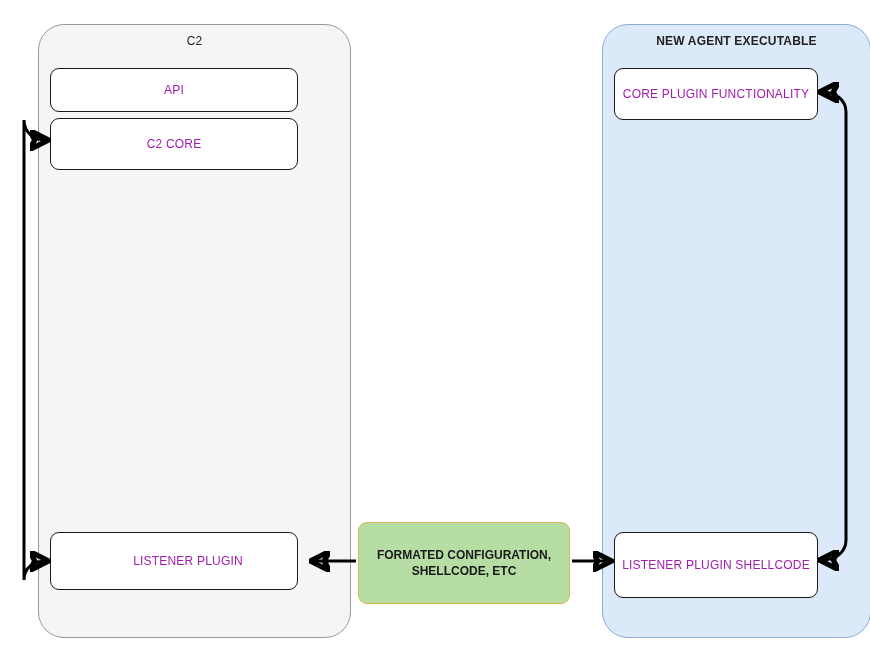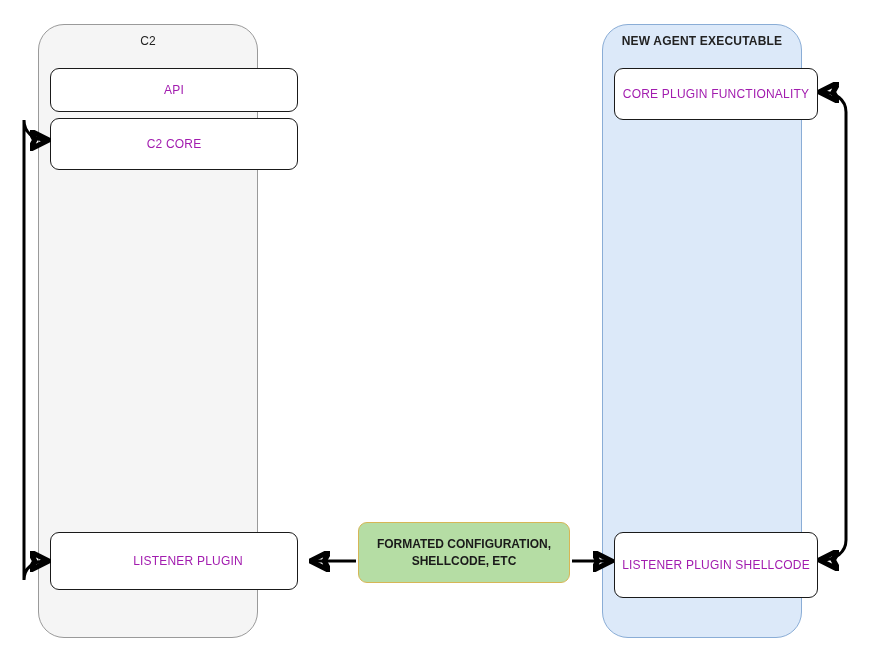--- a/index.html
+++ b/index.html
@@ -22,29 +22,29 @@
 
   
   .container {
     position: absolute;
     box-sizing: border-box;
     border-radius: 26px;
   }
   .container-c2 {
     left: 38px;
     top: 24px;
-    width: 220px;
+    width: 313px;
     height: 614px;
     background: #f5f5f5;
     border: 1px solid #9a9a9a;
   }
   .container-agent {
     left: 602px;
     top: 24px;
-    width: 200px;
+    width: 269px;
     height: 614px;
     background: #dce9f9;
     border: 1px solid #8aadd6;
   }
   .container-title {
     position: absolute;
     left: 0;
     right: 0;
     top: 9px;
     text-align: center;
@@ -79,21 +79,21 @@
 
   .box-coreagent { left: 614px; top: 68px;  width: 204px; height: 52px; }
   .box-lisshell  { left: 614px; top: 532px; width: 204px; height: 66px; }
 
   
   .box-green {
     position: absolute;
     left: 358px;
     top: 522px;
     width: 212px;
-    height: 61px;
+    height: 82px;
     box-sizing: border-box;
     background: #b5dda4;
     border: 1.4px solid #d6b656;
     border-radius: 9px;
     display: flex;
     align-items: center;
     justify-content: center;
     text-align: center;
     font-size: 12px;
     font-weight: bold;

